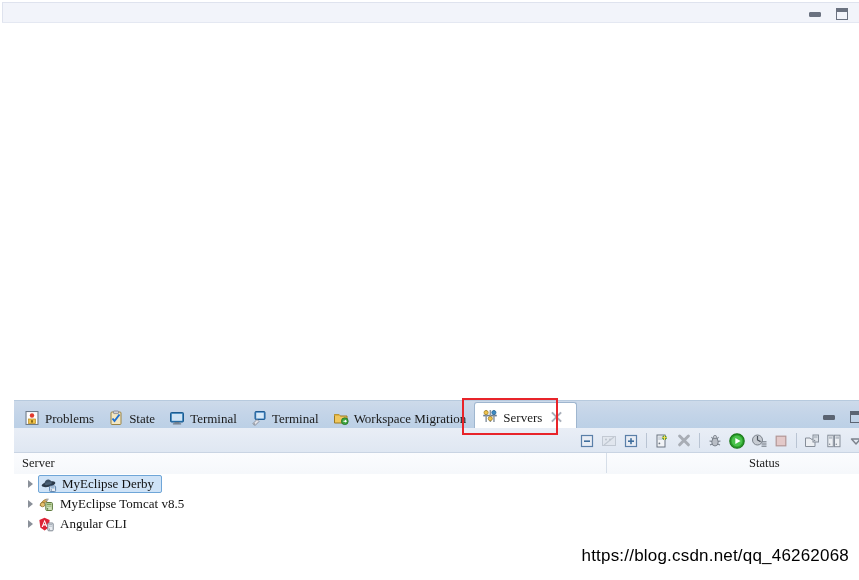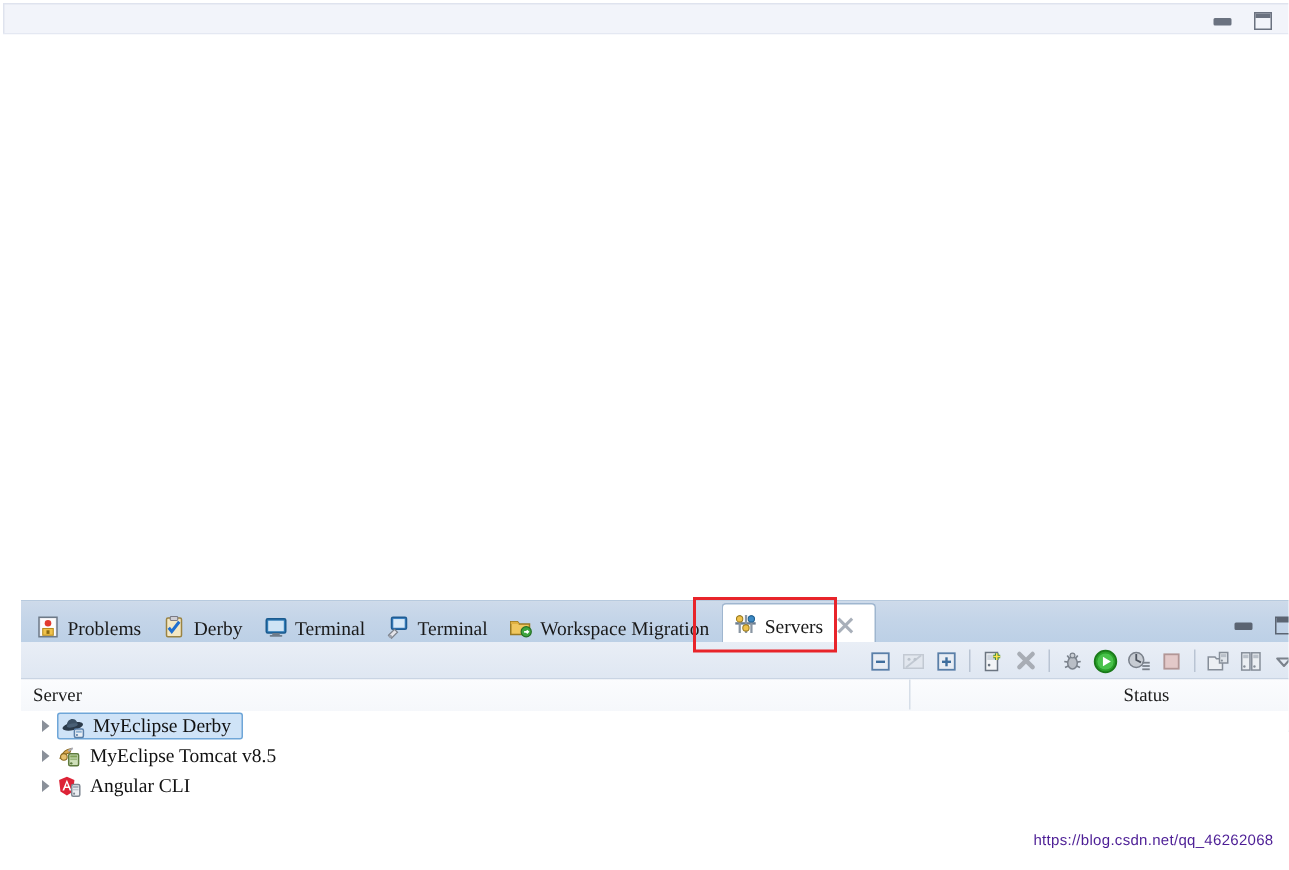--- a/index.html
+++ b/index.html
@@ -231,22 +231,22 @@
     width: 96px; height: 37px;
     border: 2px solid #e8242a;
     pointer-events: none;
     z-index: 50;
   }
 
   
   .watermark {
     position: absolute;
     right: 10px; bottom: 14px;
-    font-size: 10px;
-    color: #4c1d95;
+    font-size: 17px;
+    color: #000000;
     letter-spacing: .2px;
     white-space: nowrap;
   }
 
   svg { display: block; }
 </style>
 </head>
 <body>
 
 <div id="app">
@@ -285,21 +285,21 @@
         </div>
 
         <div class="tab">
           <span class="tab-icon">
             <svg width="16" height="16" viewBox="0 0 16 16">
               <rect x="3" y="2" width="10" height="12.5" rx="1" fill="#f3e7c3" stroke="#9a8342" stroke-width="1"></rect>
               <rect x="5.5" y="1" width="5" height="2.6" rx=".6" fill="#cfcfd6" stroke="#7a7a85" stroke-width=".7"></rect>
               <path d="M4.5 8.5 L6.5 11 L11.5 4.5" stroke="#1f6fd0" stroke-width="2" fill="none"></path>
             </svg>
           </span>
-          <span class="tab-label">Derby</span>
+          <span class="tab-label">State</span>
         </div>
 
         <div class="tab">
           <span class="tab-icon">
             <svg width="16" height="16" viewBox="0 0 16 16">
               <rect x="1.5" y="2.5" width="13" height="9.5" rx="1" fill="#2e7ab5" stroke="#1b5b8f" stroke-width="1"></rect>
               <rect x="2.8" y="3.8" width="10.4" height="7" fill="#cfe4f5"></rect>
               <rect x="5.5" y="12" width="5" height="1.6" fill="#6f7c8a"></rect>
               <rect x="3.8" y="13.3" width="8.4" height="1.2" rx=".5" fill="#6f7c8a"></rect>
             </svg>

